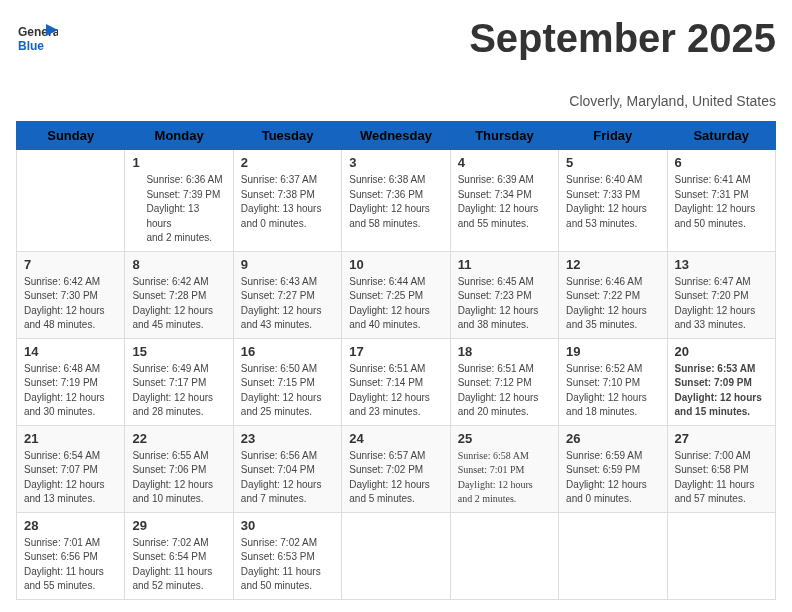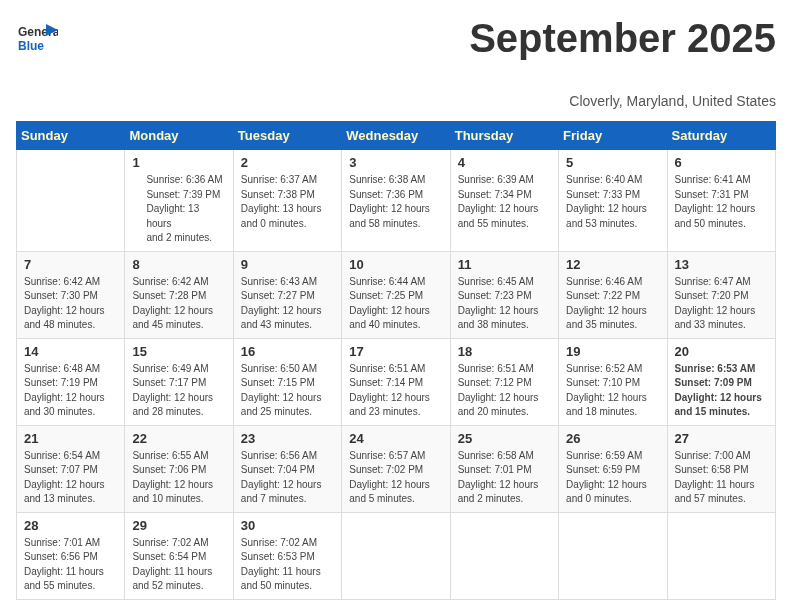--- a/index.html
+++ b/index.html
@@ -29,22 +29,22 @@
       color: #555;
       margin-top: 32px;
     }
     .calendar {
       width: 100%;
       border-collapse: collapse;
       border: 1px solid #ccc;
     }
     .calendar th {
       background-color: #1565c0;
-      color: #fef9c3;
-      text-align: left;
+      color: #000000;
+      text-align: center;
       padding: 6px 4px;
       font-size: 13px;
       border: 1px solid #1565c0;
     }
     .calendar td {
       vertical-align: top;
       padding: 5px 7px;
       font-size: 10.5px;
       color: #333;
       border: 1px solid #ddd;
@@ -278,21 +278,21 @@
         </td>
         <td>
           <span class="day-number">24</span>
           <div class="cell-info" style="white-space: pre-line;">Sunrise: 6:57 AM
 Sunset: 7:02 PM
 Daylight: 12 hours
 and 5 minutes.</div>
         </td>
         <td>
           <span class="day-number">25</span>
-          <div class="cell-info" style="white-space: pre-line;">Sunrise: 6:58 AM
+          <div class="cell-info" style="white-space: pre-line; font-family: Liberation Serif, serif;">Sunrise: 6:58 AM
 Sunset: 7:01 PM
 Daylight: 12 hours
 and 2 minutes.</div>
         </td>
         <td>
           <span class="day-number">26</span>
           <div class="cell-info" style="white-space: pre-line;">Sunrise: 6:59 AM
 Sunset: 6:59 PM
 Daylight: 12 hours
 and 0 minutes.</div>

